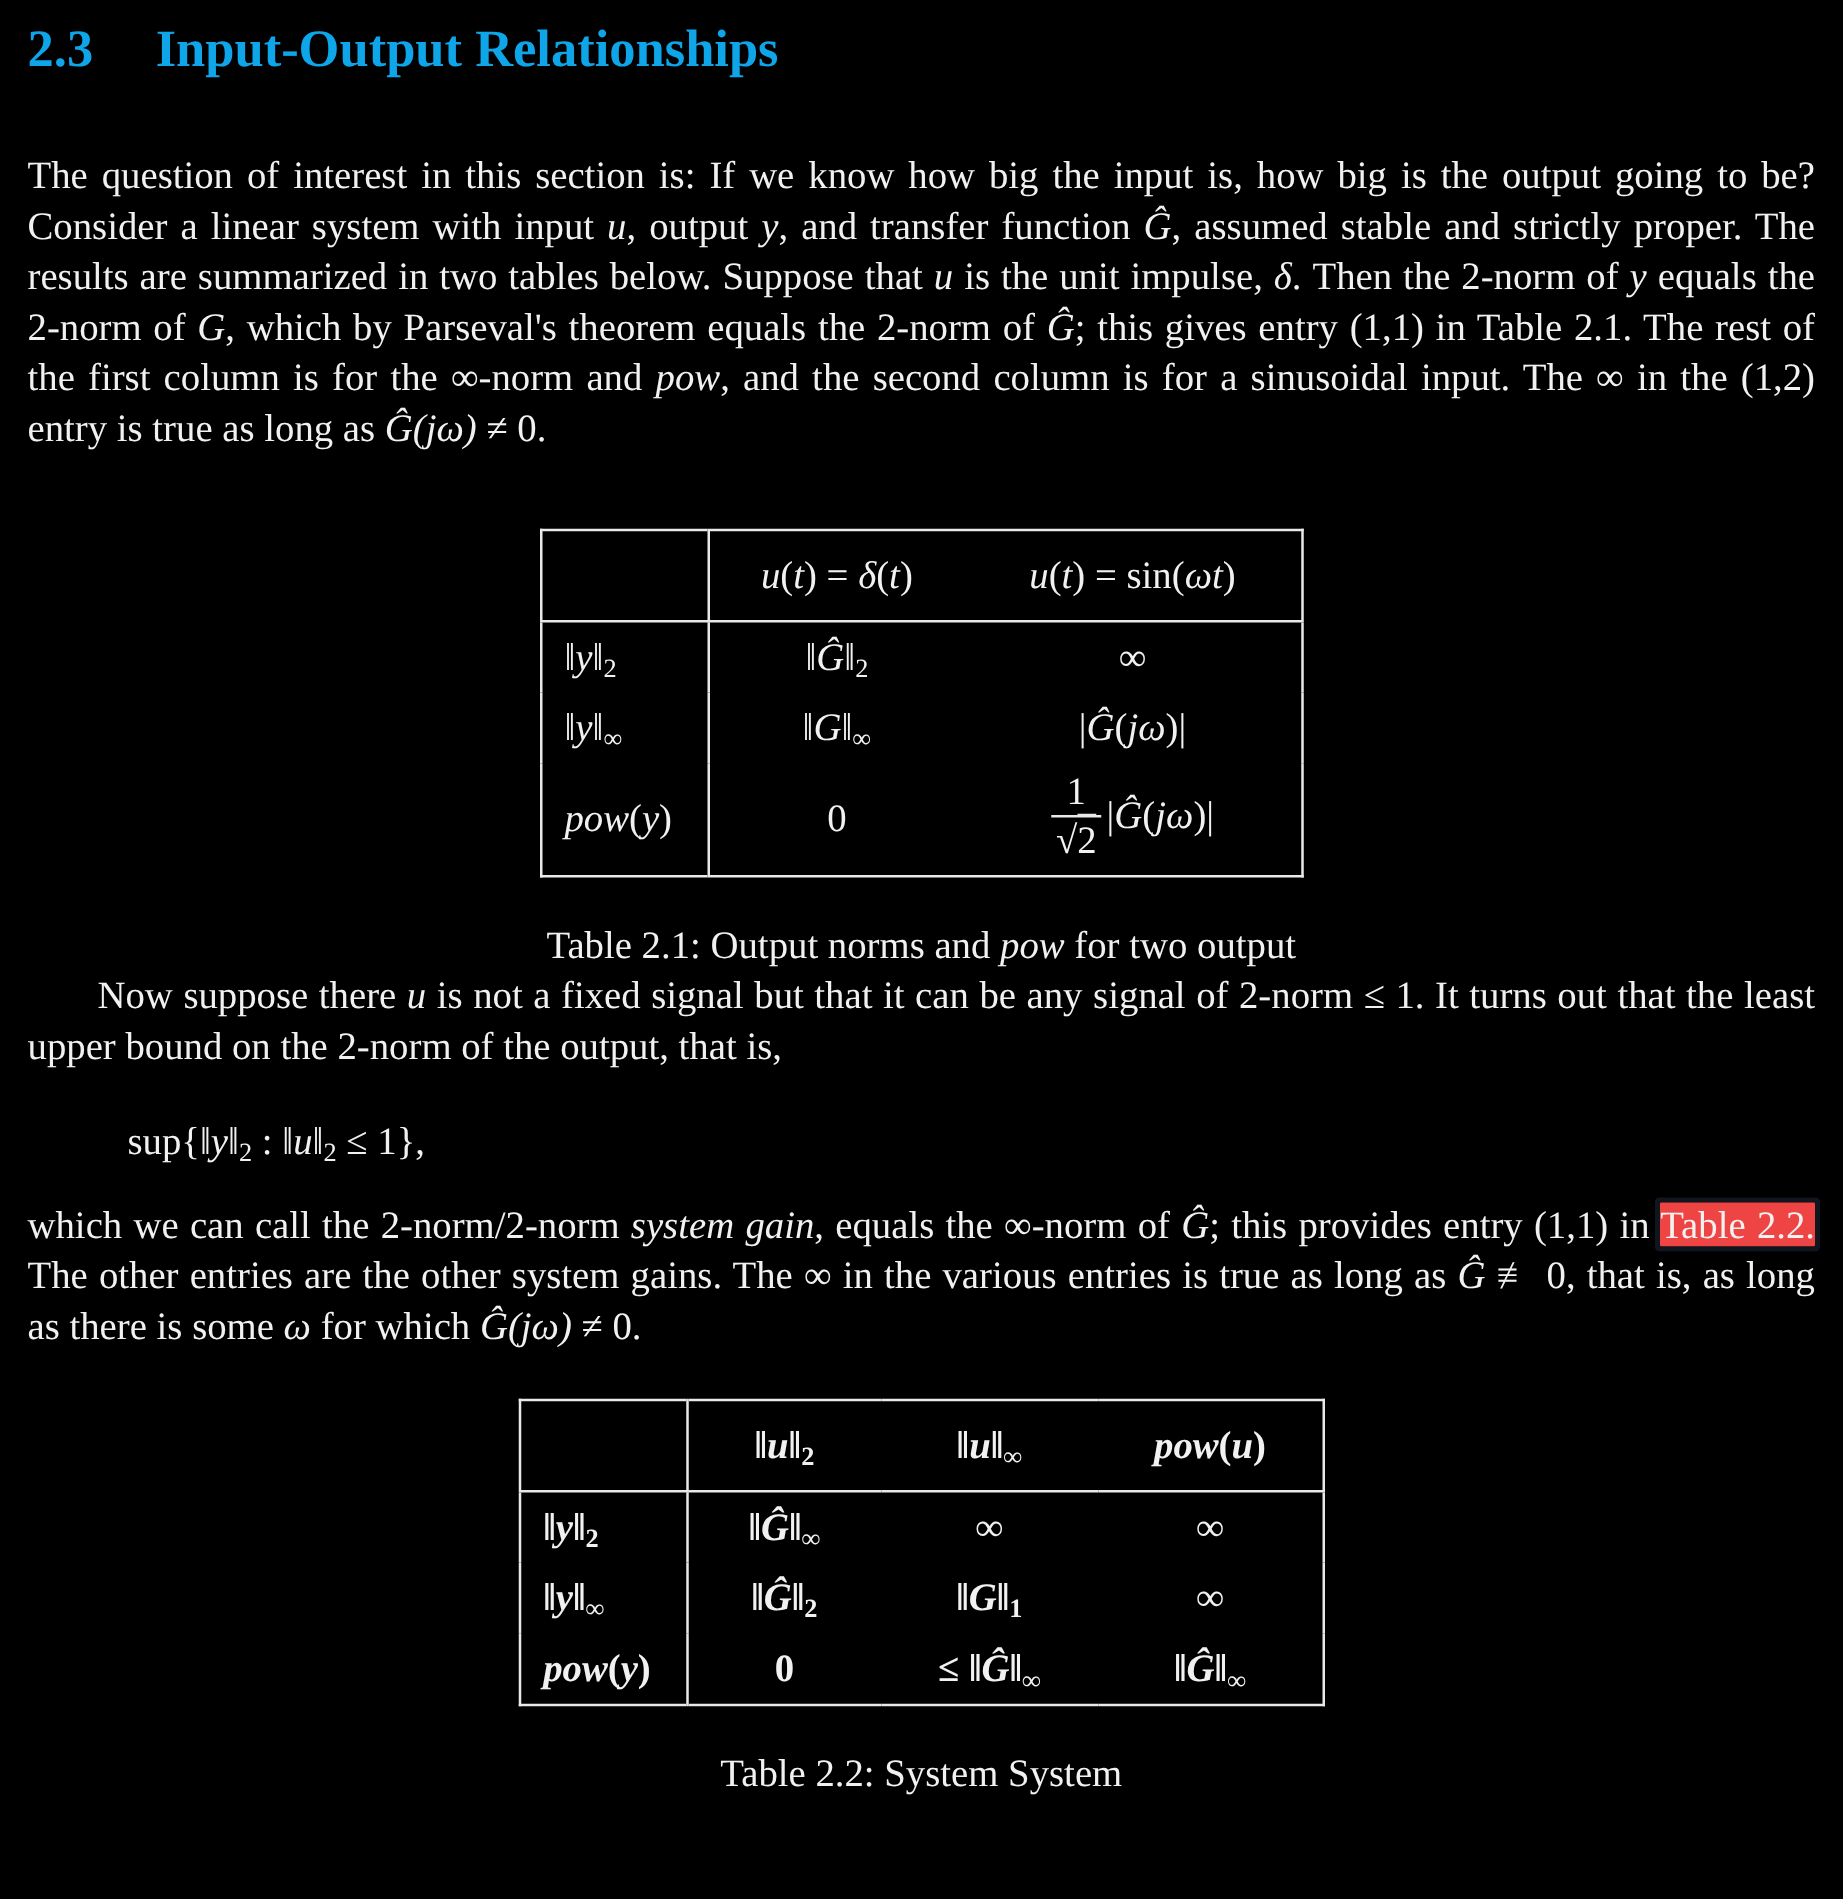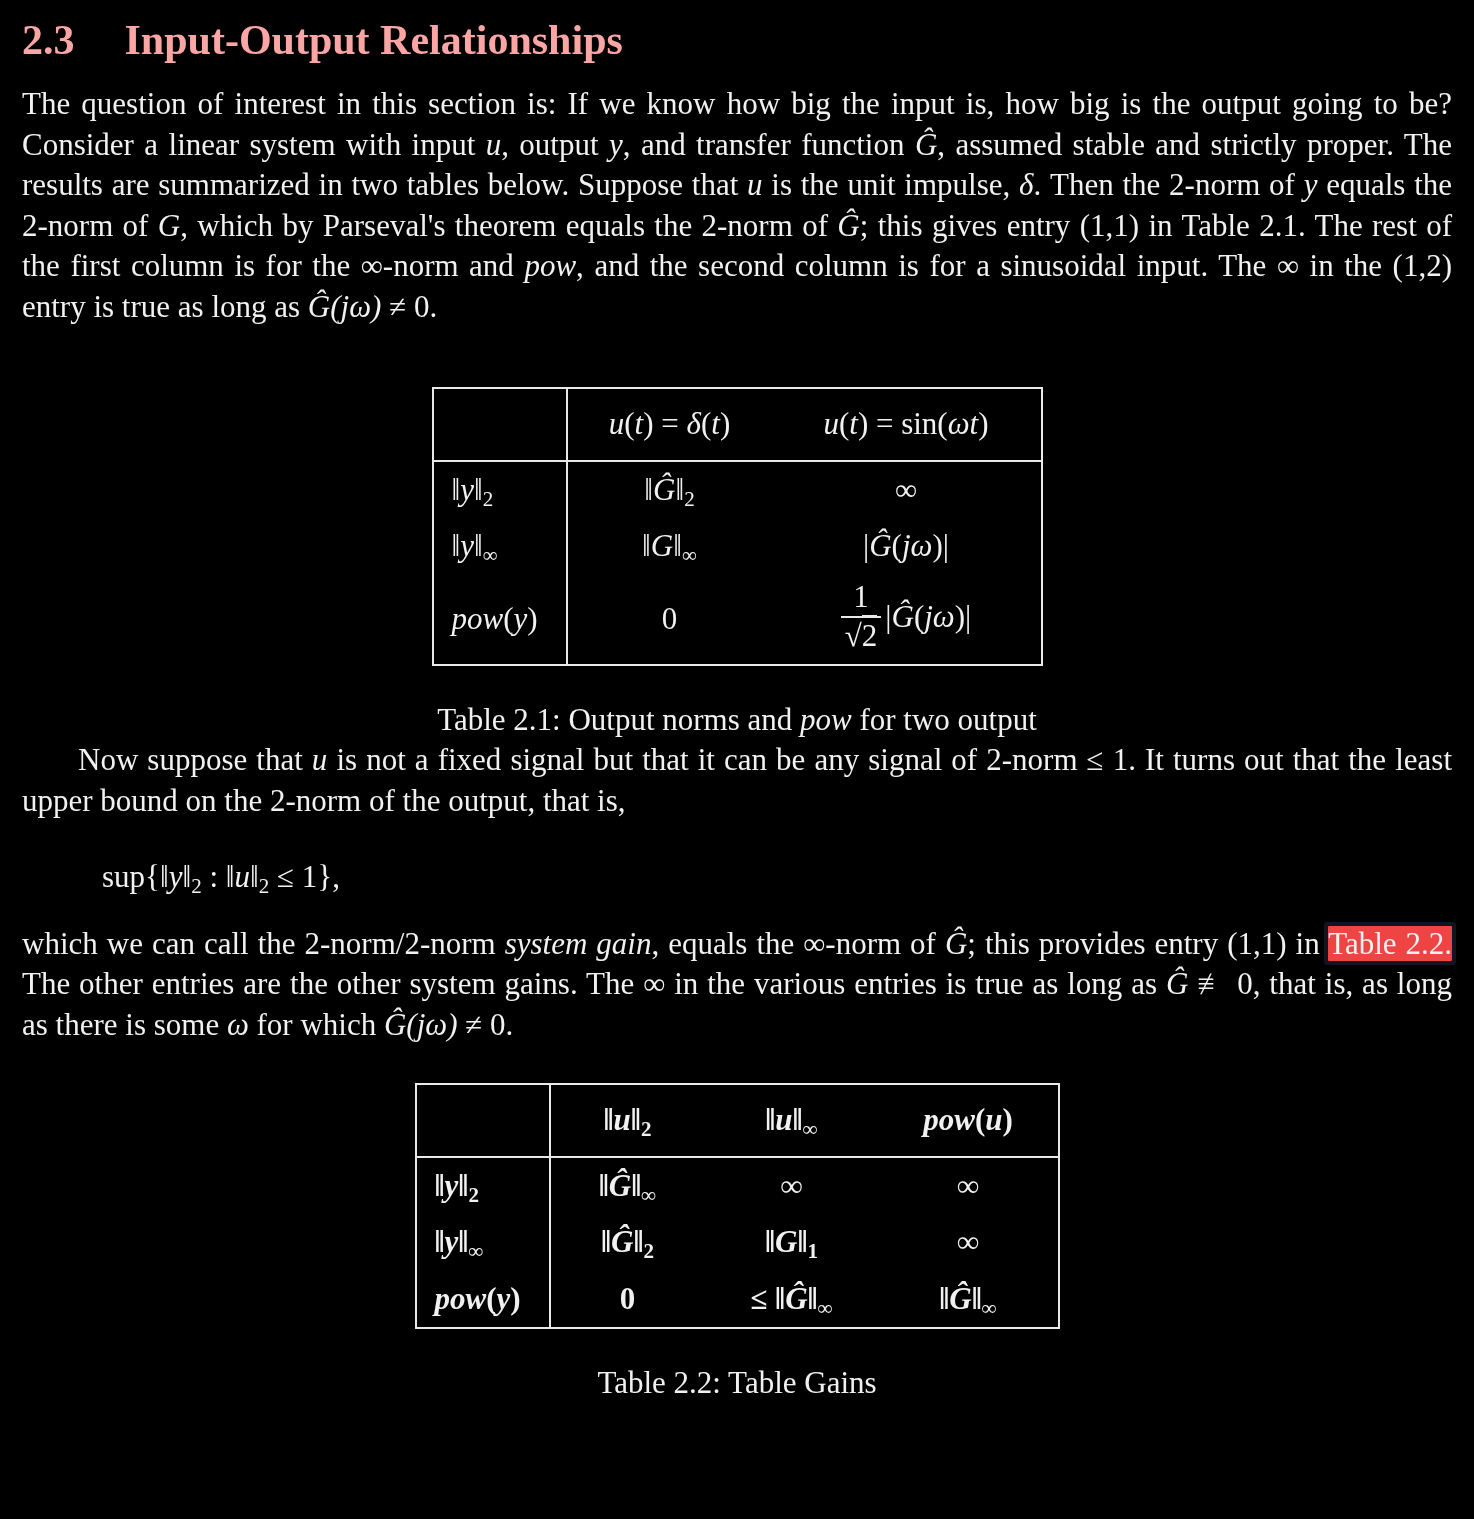--- a/index.html
+++ b/index.html
@@ -2,21 +2,21 @@
 <html><head>
 <meta charset="utf-8">
 <style>
   html,body{margin:0;padding:0;background:#000;}
   .page{
     width:1474px;min-height:1519px;box-sizing:border-box;
     padding:12px 22px 10px 22px;background:#000;color:#f1f1f1;
     font-family:"Liberation Serif","DejaVu Serif","DejaVu Sans",serif;
     font-size:31px;line-height:40.5px;
   }
-  .heading{font-weight:bold;color:#fca5a5;font-size:42px;line-height:1.15;margin:4px 0 20px 0;}
+  .heading{font-weight:bold;color:#0ea5e9;font-size:42px;line-height:1.15;margin:4px 0 56px 0;}
   .sectitle{margin-left:50px;}
   p.body{margin:0;}
   .just{text-align:justify;}
   .indent{text-indent:56px;margin-top:40px;}
   .it{font-style:italic;}
   .hl{background:#ef4444;box-shadow:0 0 0 4px #10151e;border-radius:1px;}
   sub{font-size:0.68em;line-height:0;vertical-align:-0.28em;}
   .formula{margin:36px 0 26px 80px;}
   .mtable{border-collapse:collapse;border:2px solid #e9e9e9;margin:60px auto 0 auto;padding-left:12px;}
   .mtable td{text-align:center;vertical-align:middle;padding:8px 10px;}
@@ -67,21 +67,21 @@
       <tr>
         <td class="lab"><span class="it">pow</span><span>(</span><span class="it">y</span><span>)</span></td>
         <td><span>0</span></td>
         <td><span class="frac"><span class="fnum"><span>1</span></span><span class="fden"><span>√</span><span class="ovl">2</span></span></span><span>|</span><span class="it">Ĝ</span><span>(</span><span class="it">jω</span><span>)|</span></td>
       </tr>
     </tbody>
   </table>
 
   <div class="caption"><span>Table 2.1: Output norms and </span><span class="it">pow</span><span> for two output</span></div>
 
-  <p class="body just indent"><span>Now suppose that </span><span class="it">u</span><span> is not a fixed signal but that it can be any signal of 2-norm ≤ 1. It turns out that the least upper bound on the 2-norm of the output, that is,</span></p>
+  <p class="body just indent"><span>Now suppose there </span><span class="it">u</span><span> is not a fixed signal but that it can be any signal of 2-norm ≤ 1. It turns out that the least upper bound on the 2-norm of the output, that is,</span></p>
 
   <div class="formula"><span>sup{</span><span>‖</span><span class="it">y</span><span>‖</span><sub>2</sub><span> : </span><span>‖</span><span class="it">u</span><span>‖</span><sub>2</sub><span> ≤ 1},</span></div>
 
   <p class="body just"><span>which we can call the 2-norm/2-norm </span><span class="it">system gain</span><span>, equals the ∞-norm of </span><span class="it">Ĝ</span><span>; this provides entry (1,1) in </span><span class="hl">Table 2.2.</span><span> The other entries are the other system gains. The ∞ in the various entries is true as long as </span><span class="it">Ĝ</span><span> ≢ 0, that is, as long as there is some </span><span class="it">ω</span><span> for which </span><span class="it">Ĝ(jω)</span><span> ≠ 0.</span></p>
 
   <table class="mtable t2">
     <tbody>
       <tr class="hrow">
         <td class="lab"></td>
         <td><span>‖</span><span class="it">u</span><span>‖</span><sub>2</sub></td>
@@ -102,15 +102,15 @@
       </tr>
       <tr>
         <td class="lab"><span class="it">pow</span><span>(</span><span class="it">y</span><span>)</span></td>
         <td><span>0</span></td>
         <td><span>≤ </span><span>‖</span><span class="it">Ĝ</span><span>‖</span><sub>∞</sub></td>
         <td><span>‖</span><span class="it">Ĝ</span><span>‖</span><sub>∞</sub></td>
       </tr>
     </tbody>
   </table>
 
-  <div class="caption"><span>Table 2.2: Table Gains</span></div>
+  <div class="caption"><span>Table 2.2: System System</span></div>
 
 </div>
 
 </body></html>

